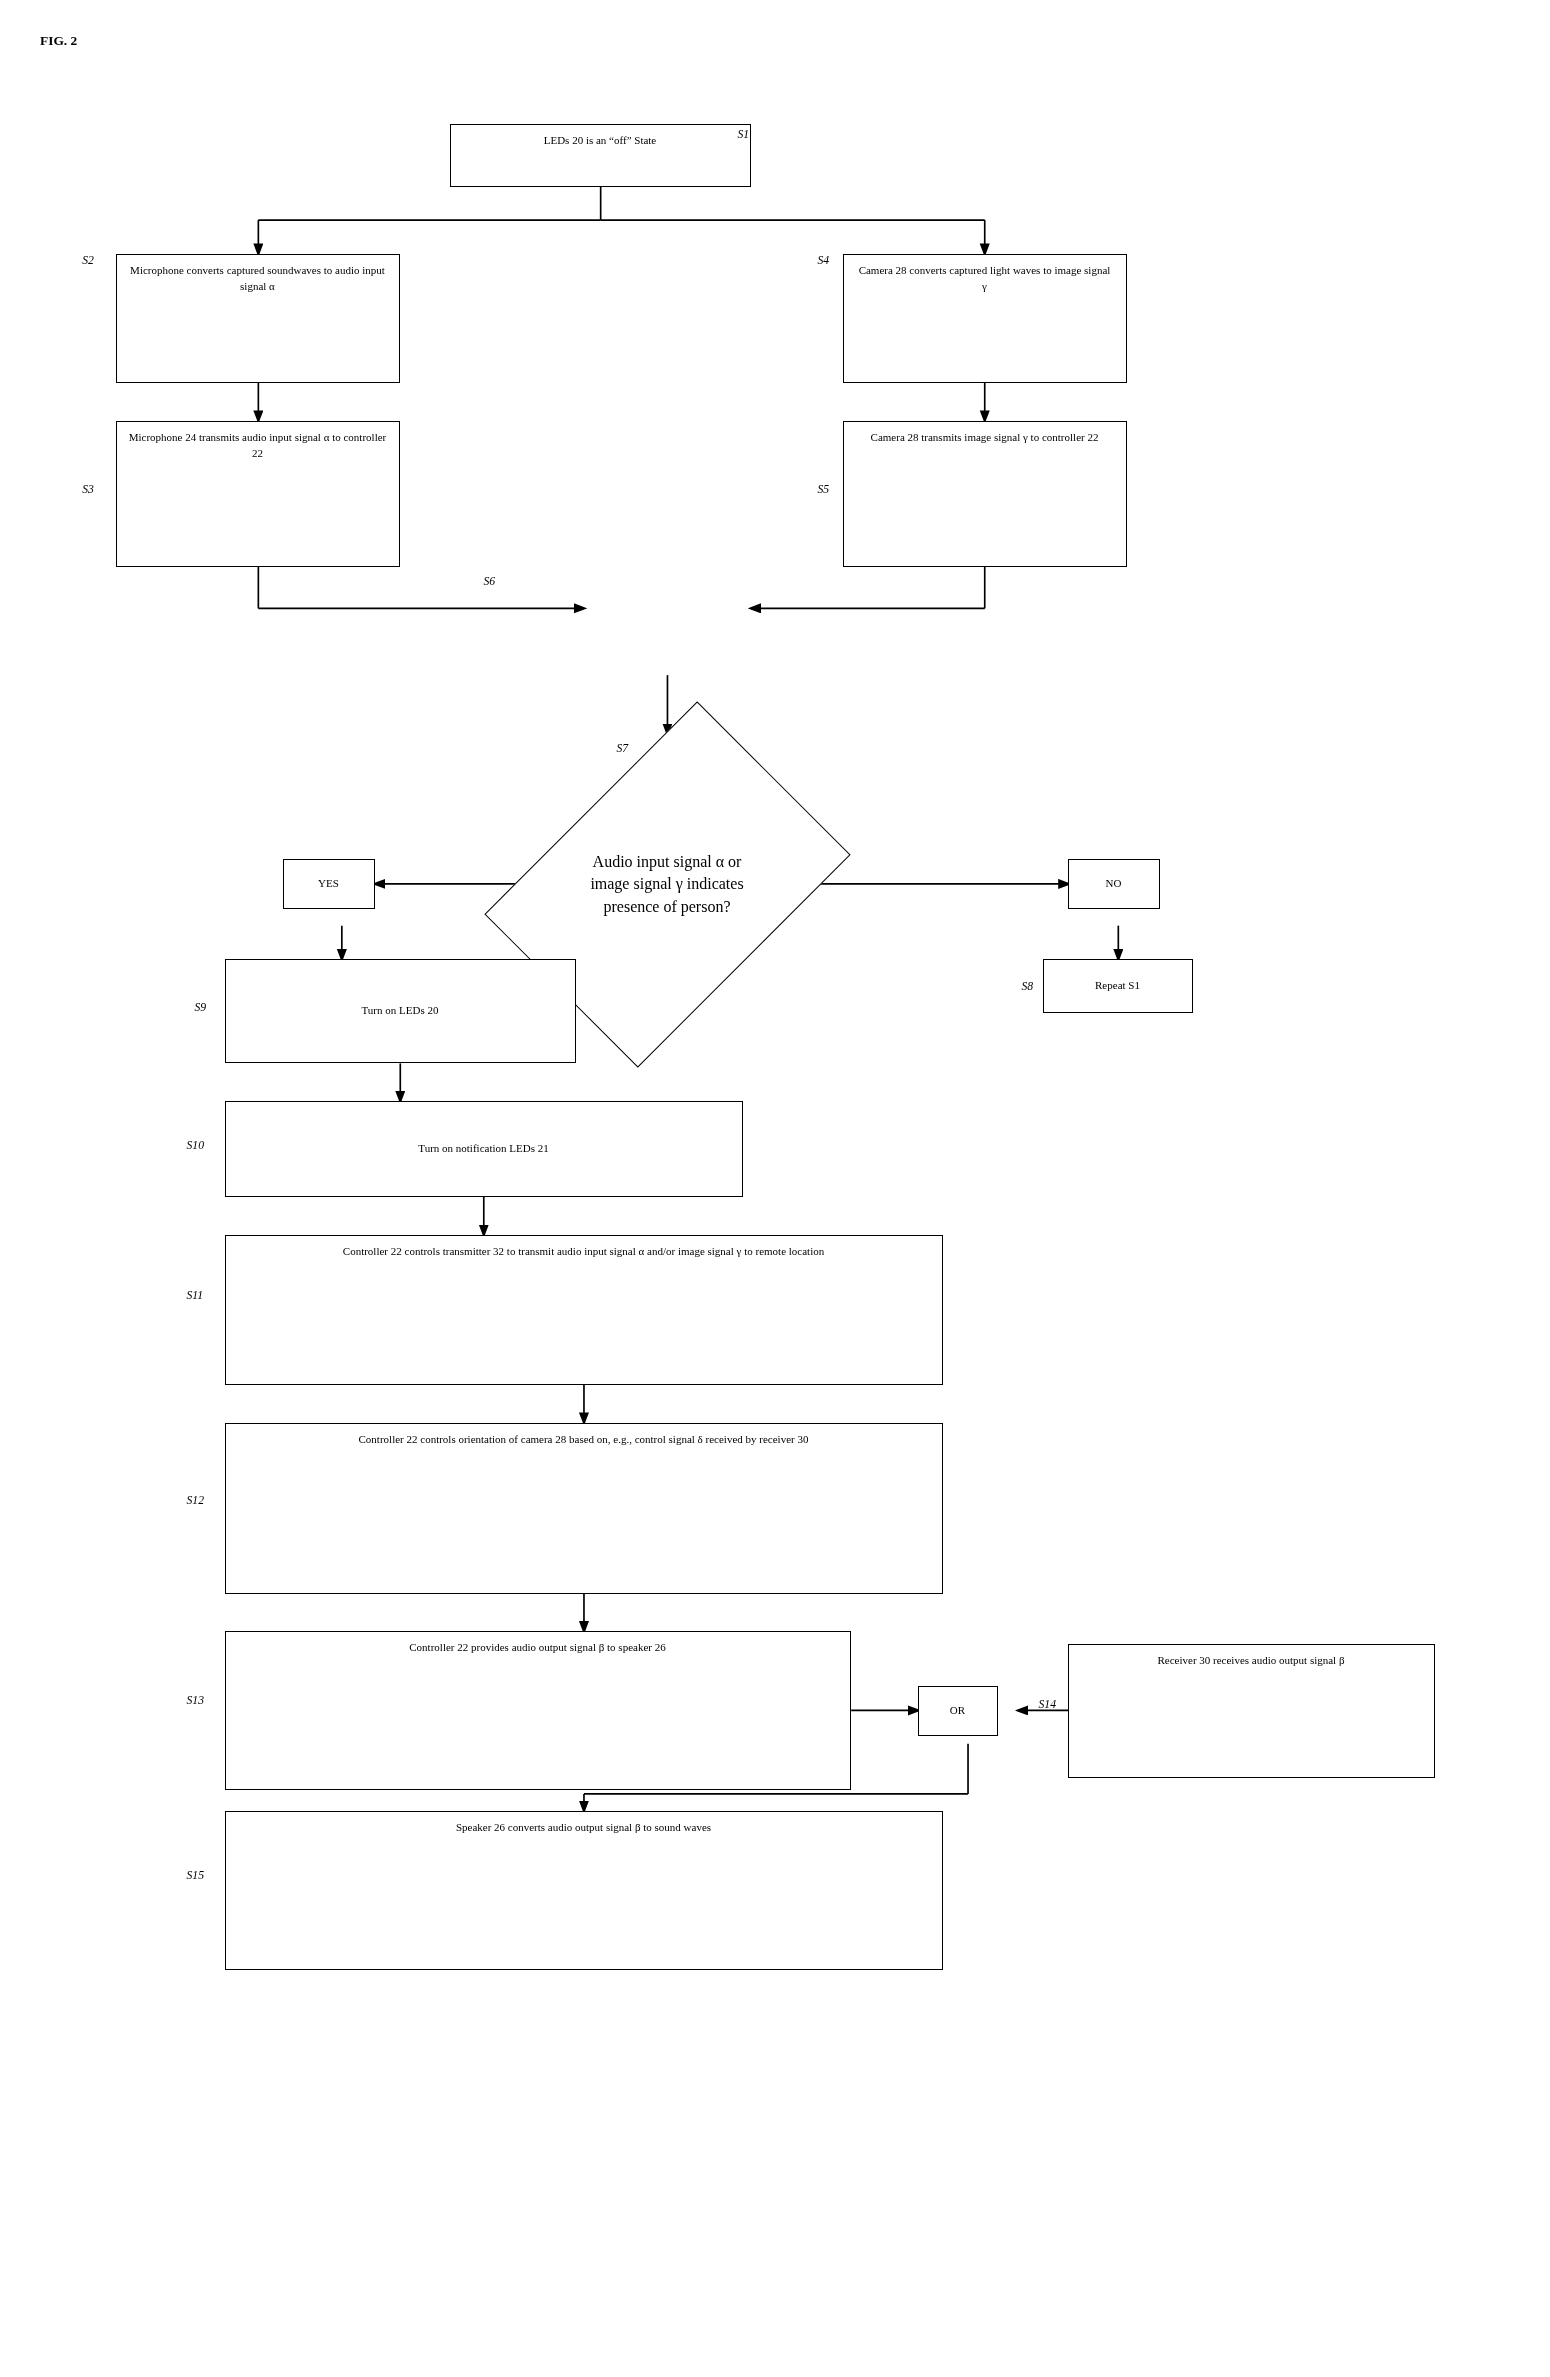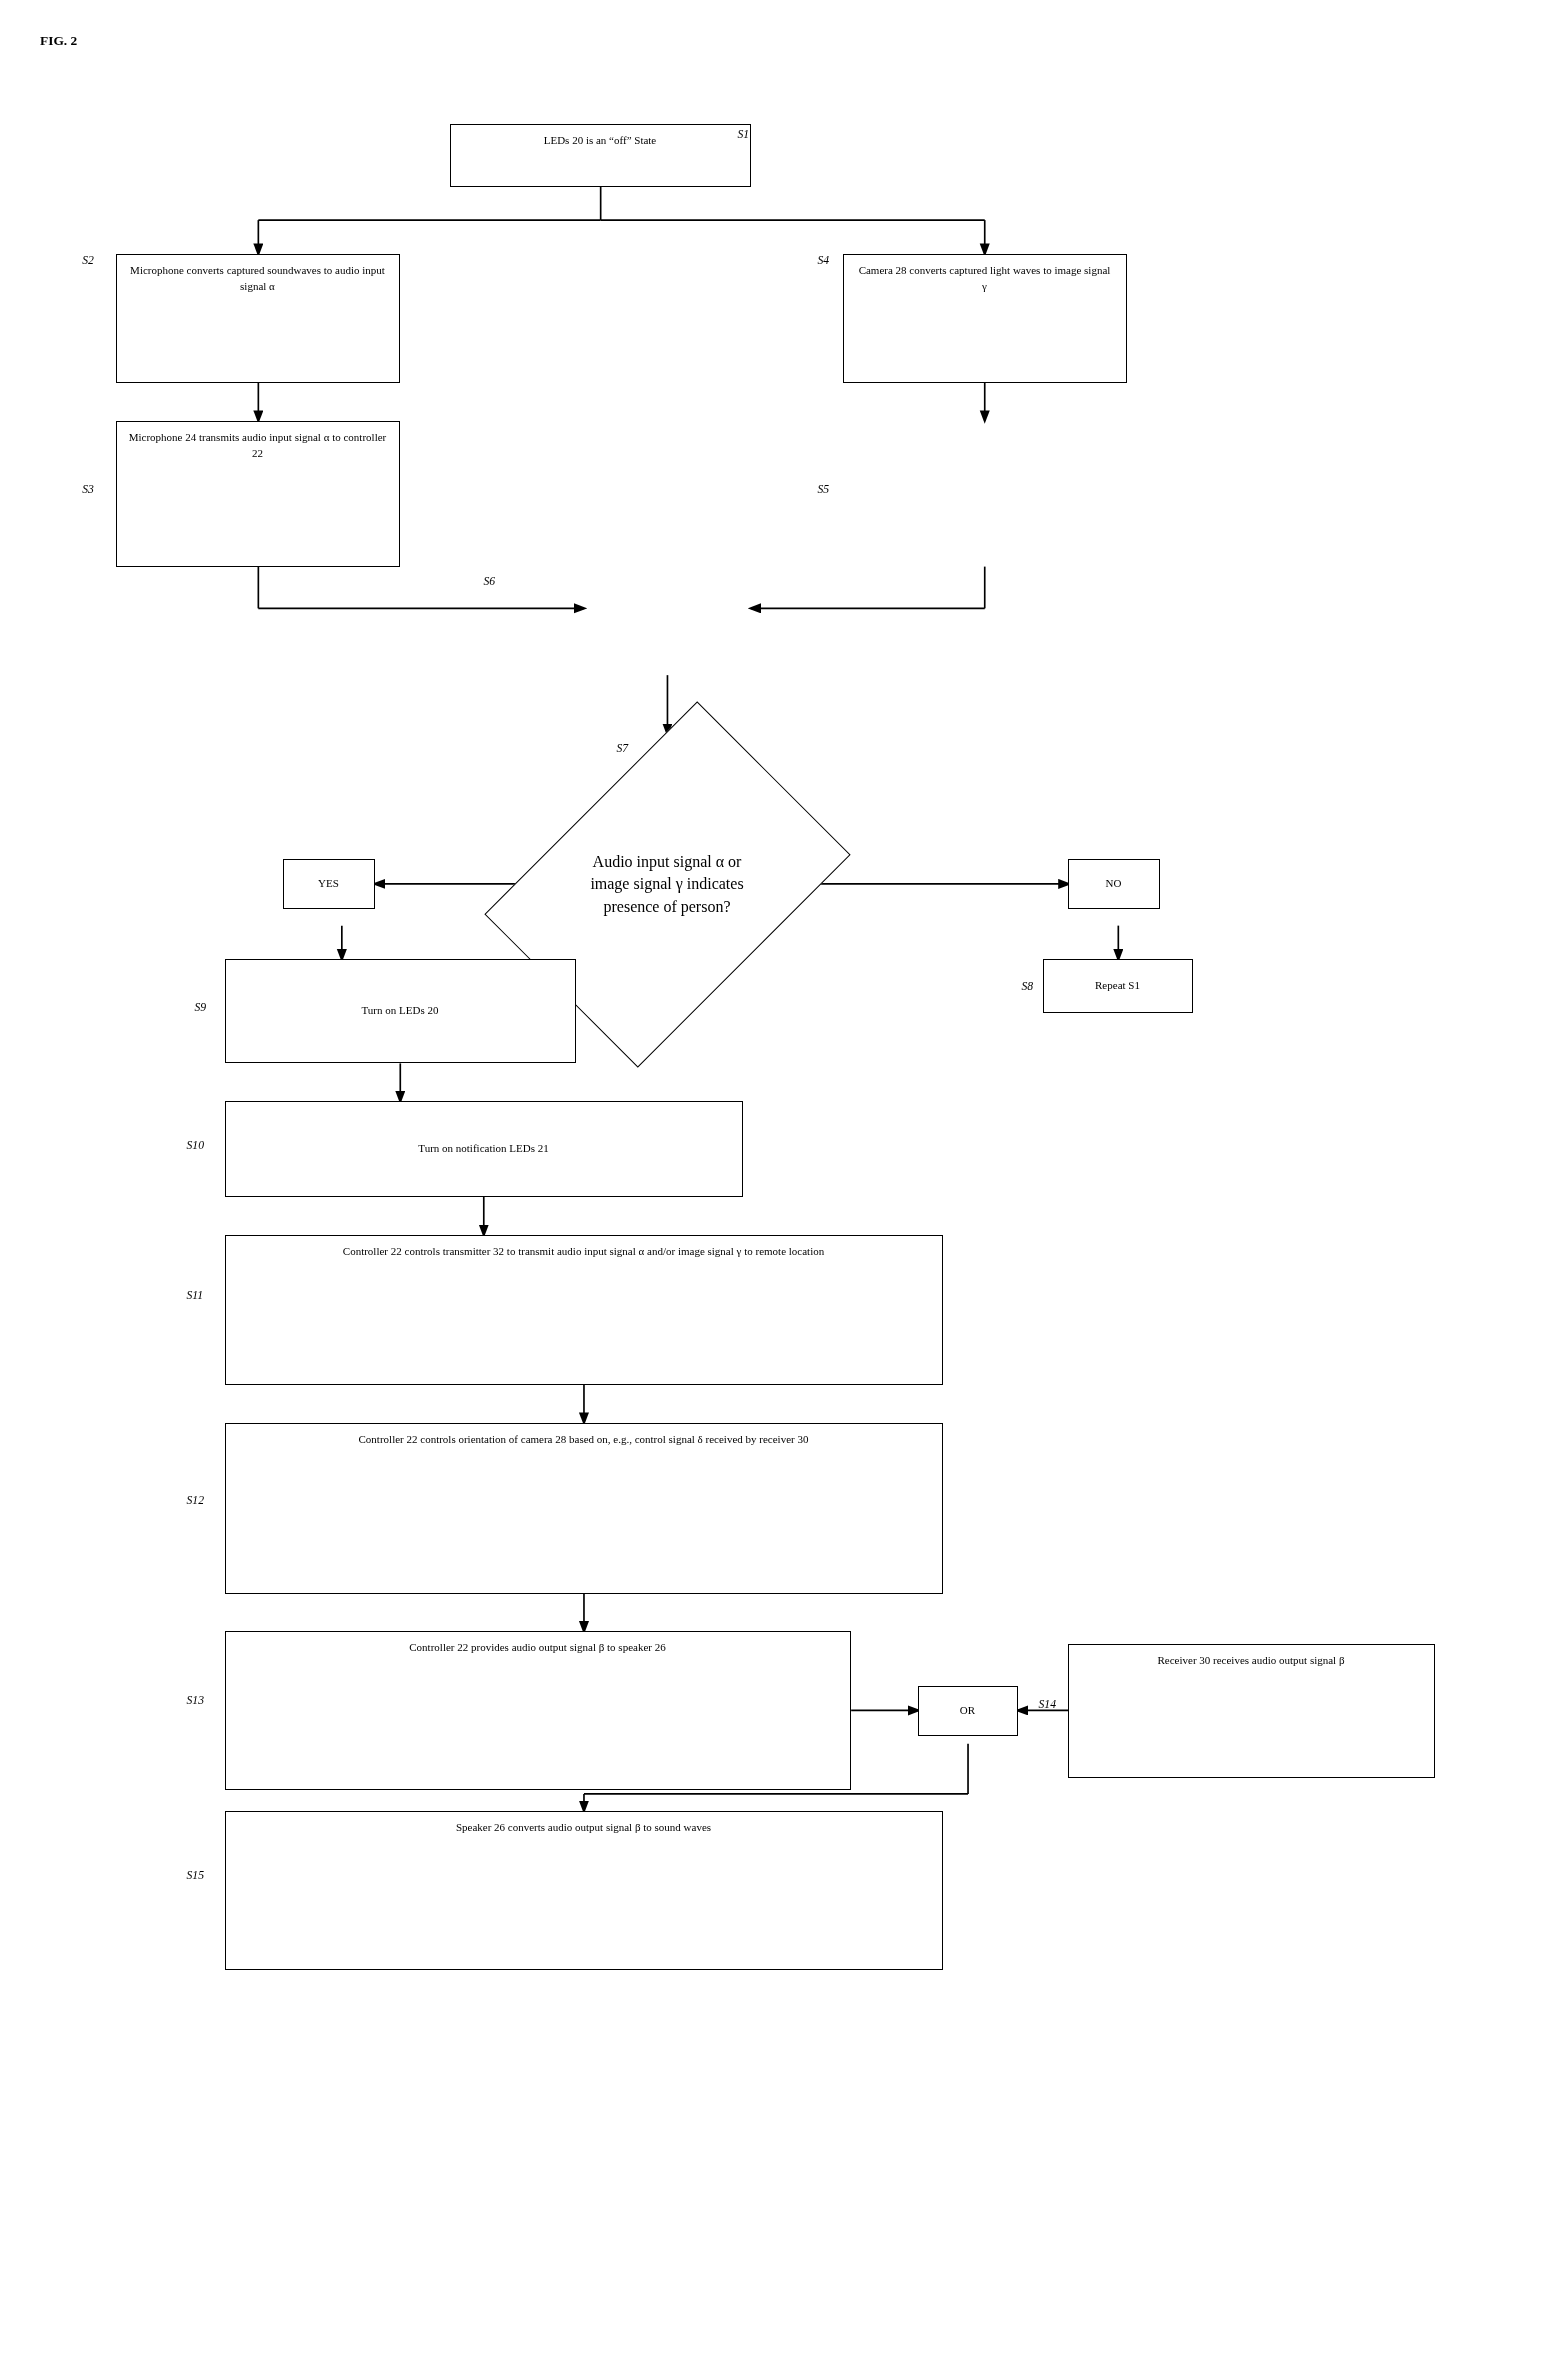--- a/index.html
+++ b/index.html
@@ -150,20 +150,23 @@
     <div class="box" style="left:777px; top:180px; width:284px; min-height:129px;">
       <span>Camera 28 converts captured light waves to image signal γ</span>
     </div>
     <div class="step-label" style="left:752px; top:180px;">S4</div>
 
     <div class="box" style="left:50px; top:347px; width:284px; min-height:146px;">
       <span>Microphone 24 transmits audio input signal α to controller 22</span>
     </div>
     <div class="step-label" style="left:16.7px; top:409px;">S3</div>
 
+    <div class="box" style="left:777px; top:347px; width:284px; min-height:146px;">
+      <span>Camera 28 transmits image signal γ to controller 22</span>
+    </div>
     <div class="step-label" style="left:752px; top:409px;">S5</div>
 
     <div class="step-label" style="left:418px; top:501px;">S6</div>
 
     <div class="diamond" style="left:493px; top:660px; width:217px; height:301px;">
       <div class="diamond-inner"></div>
       <div class="diamond-text">
         <span>Audio input signal α or image signal γ indicates presence of person?</span>
       </div>
     </div>
@@ -200,21 +203,21 @@
     <div class="box" style="left:159px; top:1349px; width:718px; min-height:171px;">
       <span>Controller 22 controls orientation of camera 28 based on, e.g., control signal δ received by receiver 30</span>
     </div>
     <div class="step-label" style="left:121px; top:1420px;">S12</div>
 
     <div class="box" style="left:159px; top:1557px; width:626px; min-height:159px;">
       <span>Controller 22 provides audio output signal β to speaker 26</span>
     </div>
     <div class="step-label" style="left:121px; top:1620px;">S13</div>
 
-    <div class="box" style="left:852px; top:1612px; width:100px; min-height:50px; display:flex; align-items:center; justify-content:center;text-align:right;">
+    <div class="box" style="left:852px; top:1612px; width:80px; min-height:50px; display:flex; align-items:center; justify-content:center;text-align:right;">
       <span>OR</span>
     </div>
 
     <div class="box" style="left:1002px; top:1570px; width:367px; min-height:134px;">
       <span>Receiver 30 receives audio output signal β</span>
     </div>
     <div class="step-label" style="left:973px; top:1624px;">S14</div>
 
     <div class="box" style="left:159px; top:1737px; width:718px; min-height:159px;">
       <span>Speaker 26 converts audio output signal β to sound waves</span>

